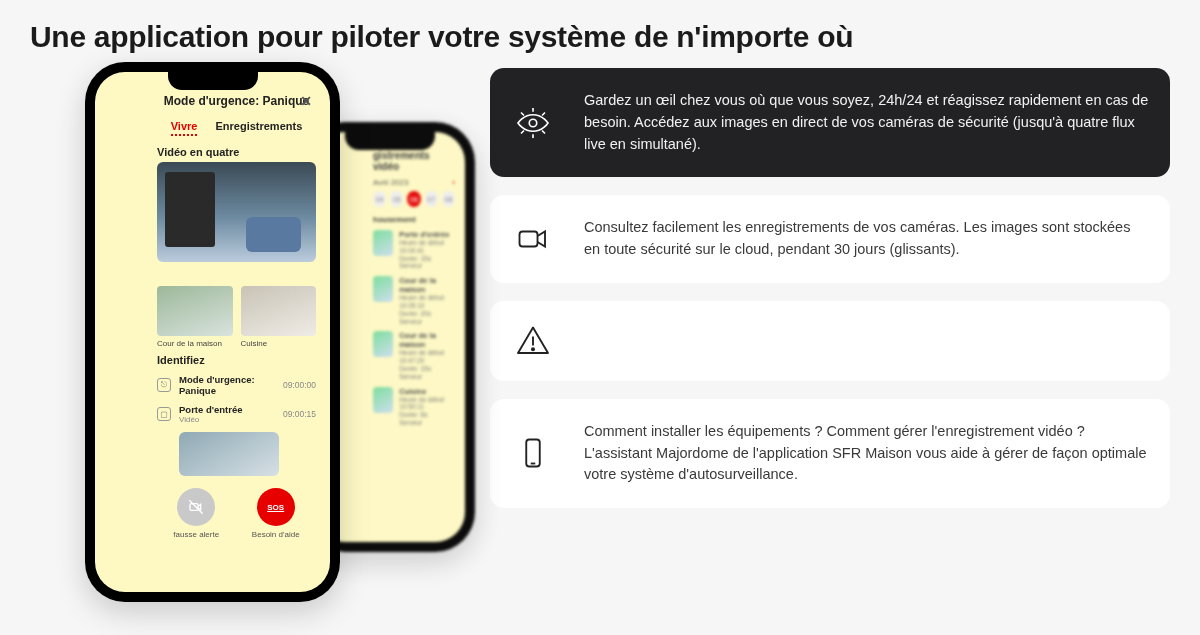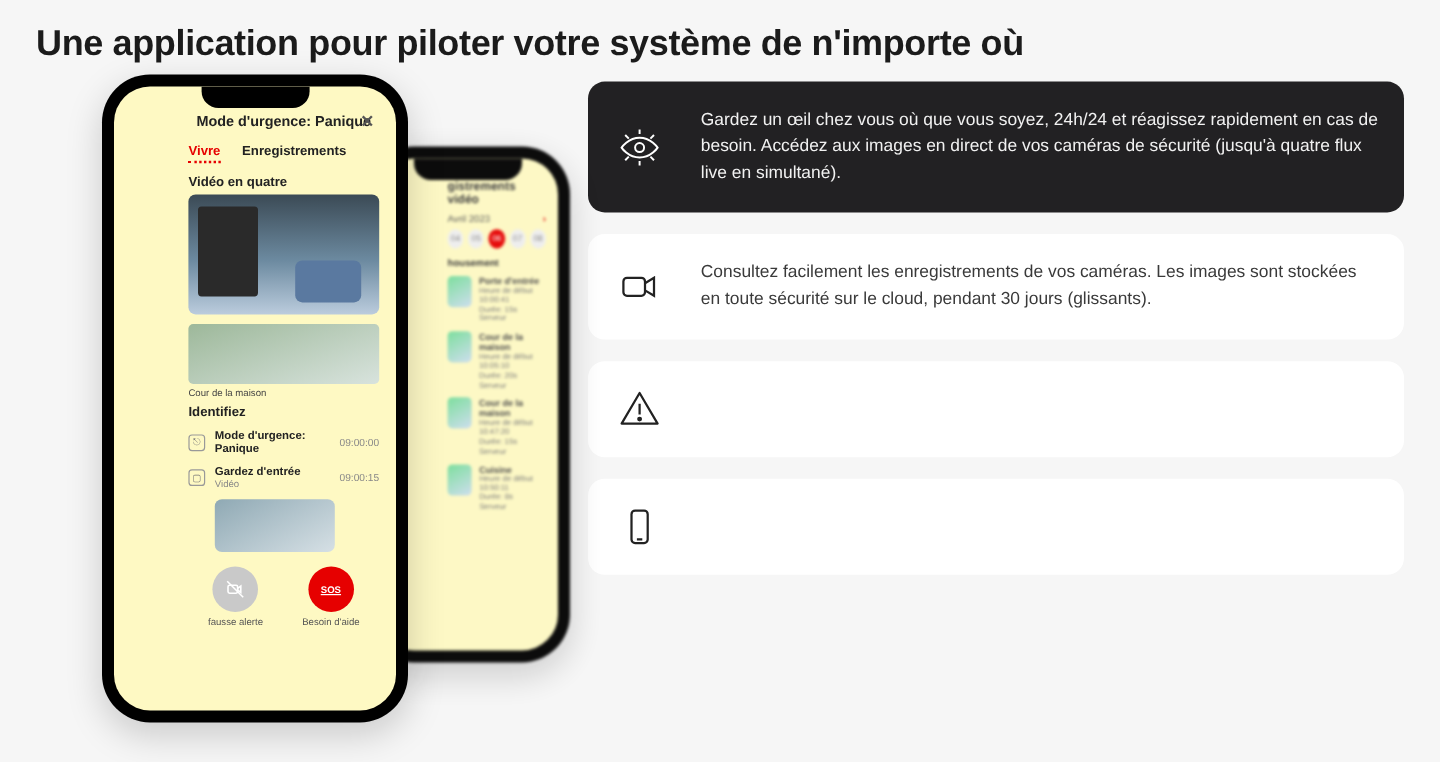--- a/index.html
+++ b/index.html
@@ -81,21 +81,21 @@
     font-weight: 800;
     font-size: 12px;
     margin-bottom: 12px;
   }
   .titlebar .close {
     position: absolute; right: 4px; font-size: 14px; color:#555;
   }
   .tabs {
     display: flex;
     gap: 18px;
-    justify-content: flex-start;
+    justify-content: center;
     font-size: 11px;
     font-weight: 600;
     margin-bottom: 10px;
   }
   .tabs .active { color:#e60000; border-bottom:2px dotted #e60000; padding-bottom:2px;}
   .section-label { font-weight:800; font-size:11px; margin:6px 0 4px; }
   .video-main {
     width:100%; height:100px;
     background: linear-gradient(180deg,#3b4a55 0%,#6c8aa0 55%,#bcd 100%);
     border-radius:6px;
@@ -103,21 +103,21 @@
     overflow:hidden;
   }
   .video-main::before{
     content:""; position:absolute; left:8px; top:10px; width:50px; height:75px;
     background:#2a2a2a; border-radius:3px;
   }
   .video-main::after{
     content:""; position:absolute; right:15px; bottom:10px; width:55px; height:35px;
     background:#5a79a0; border-radius:6px;
   }
-  .thumbs { display:flex; gap:8px; margin-top:8px; }
+  .thumbs { display:flex; gap:8px; margin-top:24px; }
   .thumb { flex:1; }
   .thumb-img {
     height:50px; border-radius:4px;
     background:linear-gradient(160deg,#9db89a,#d8e3dd);
   }
   .thumb-img.b { background:linear-gradient(160deg,#c9c3b6,#efece6);}
   .thumb-cap { font-size:8px; margin-top:3px; color:#444;}
   .chrono-row {
     display:flex; align-items:center; gap:8px;
     padding:4px 0; font-size:9px;
@@ -249,31 +249,35 @@
             <span class="active">Vivre</span>
             <span>Enregistrements</span>
           </div>
           <div class="section-label">Vidéo en quatre</div>
           <div class="video-main"></div>
           <div class="thumbs">
             <div class="thumb">
               <div class="thumb-img"></div>
               <div class="thumb-cap">Cour de la maison</div>
             </div>
+            <div class="thumb">
+              <div class="thumb-img b"></div>
+              <div class="thumb-cap">Cuisine</div>
+            </div>
           </div>
           <div class="section-label">Identifiez</div>
 
           <div class="chrono-row">
             <div class="ico">⎋</div>
             <div class="txt"><span>Mode d'urgence: Panique</span></div>
             <div class="time">09:00:00</div>
           </div>
           <div class="chrono-row">
             <div class="ico">▢</div>
-            <div class="txt"><span>Gardez d'entrée</span><span class="sub">Vidéo</span></div>
+            <div class="txt"><span>Porte d'entrée</span><span class="sub">Vidéo</span></div>
             <div class="time">09:00:15</div>
           </div>
           <div class="chrono-img"></div>
 
           <div class="bottom-actions">
             <div class="baction">
               <div class="circle grey">
                 <svg viewBox="0 0 24 24" width="16" height="16" fill="none" stroke="#fff" stroke-width="2">
                     <rect x="3" y="7" width="12" height="10" rx="2"></rect>
                     <path d="M15 11l4-3v8l-4-3"></path>
@@ -329,15 +333,16 @@
       </div>
     </div>
 
     <div class="card">
       <div class="icon">
         <svg viewBox="0 0 48 48" fill="none" stroke="#222" stroke-width="2.5">
           <rect x="15" y="6" width="18" height="36" rx="4"></rect>
           <line x1="21" y1="38" x2="27" y2="38"></line>
         </svg>
       </div>
+      <p>Comment installer les équipements ? Comment gérer l'enregistrement vidéo ? L'assistant Majordome de l'application SFR Maison vous aide à gérer de façon optimale votre système d'autosurveillance.</p>
     </div>
   </div>
 </div>
 
 </body></html>

